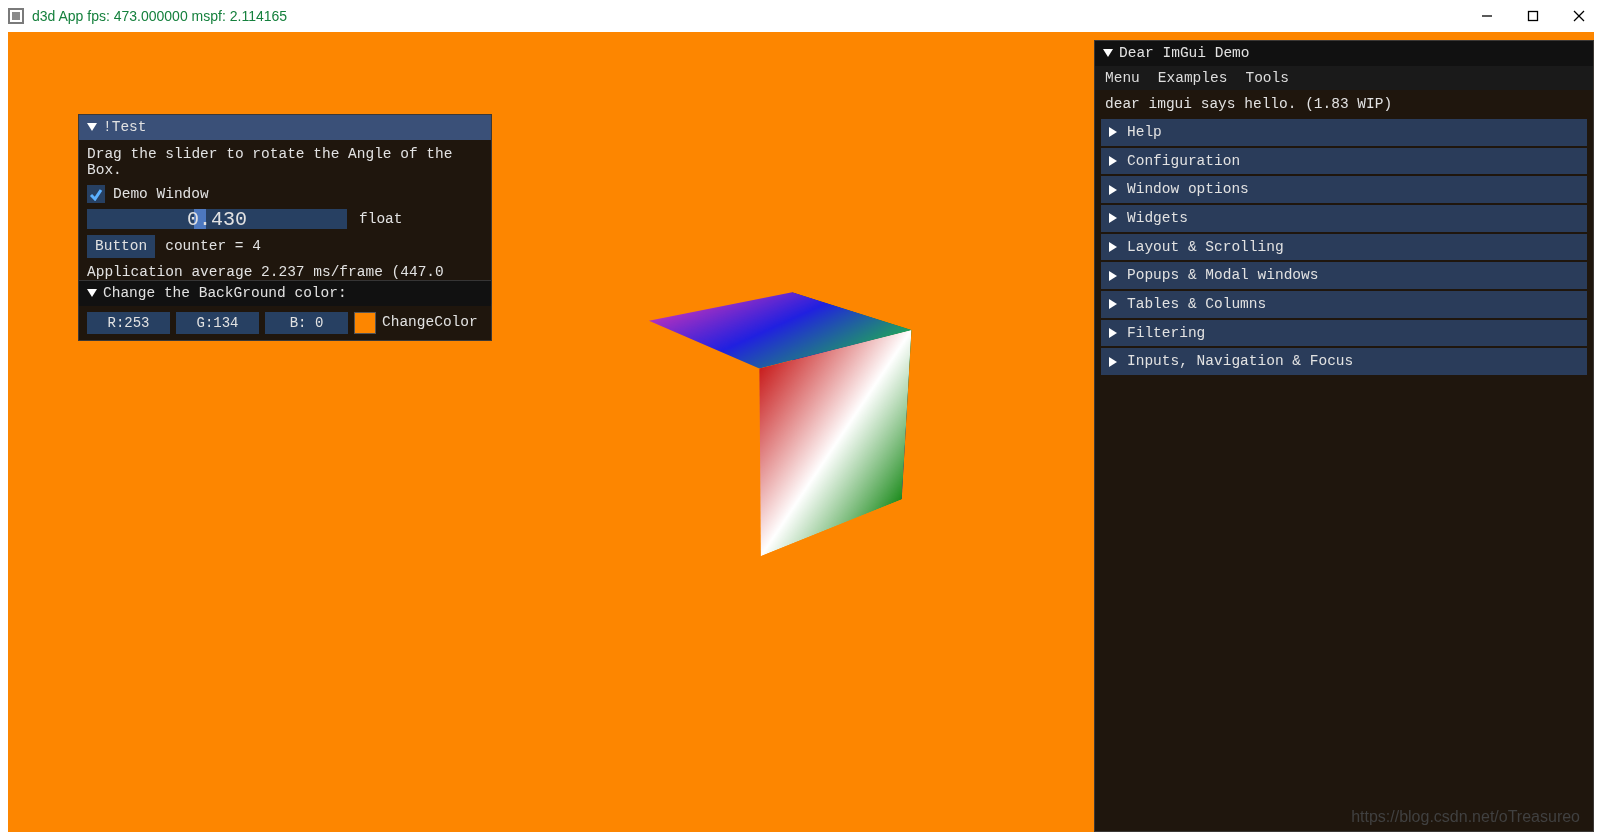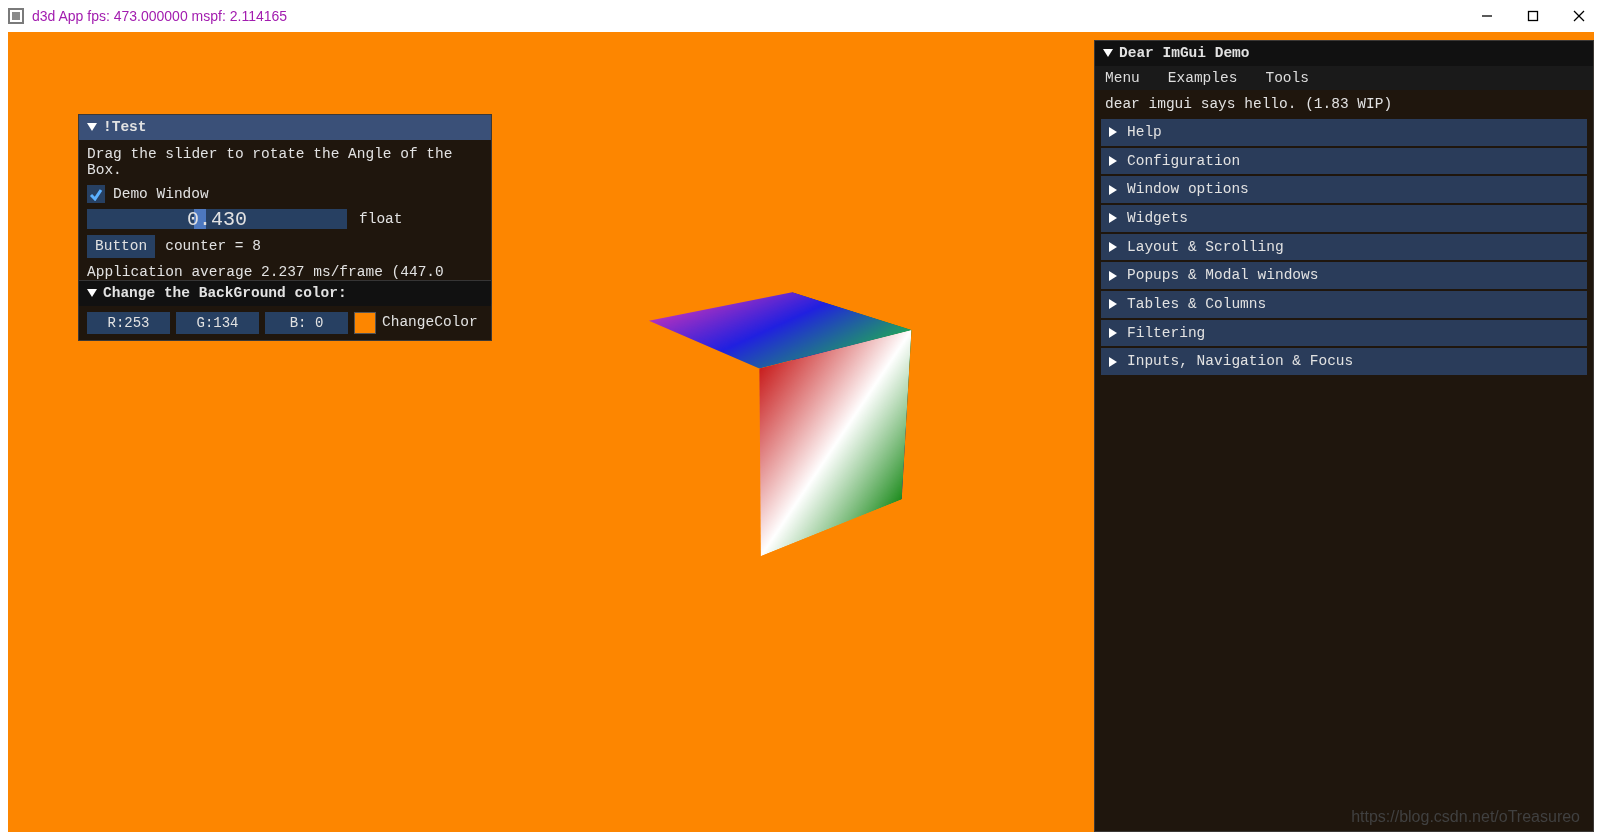--- a/index.html
+++ b/index.html
@@ -23,21 +23,21 @@
   }
   .win-appicon {
     width: 16px; height: 16px;
     border: 2px solid #7a7a7a;
     margin-right: 8px;
     position: relative;
   }
   .win-appicon::after{
     content:"";position:absolute;inset:2px;background:#8a8a8a;
   }
-  .win-title { font-size: 14px; color: #a21caf; }
+  .win-title { font-size: 14px; color: #15803d; }
   .win-controls { margin-left: auto; display: flex; }
   .win-btn {
     width: 46px; height: 32px;
     display: flex; align-items: center; justify-content: center;
     font-size: 14px; color: #000;
   }
   .win-btn svg { stroke: #000; stroke-width: 1.3; fill: none; }
 
   
   .client {
@@ -58,21 +58,21 @@
     position: absolute;
     background: rgba(14,14,14,0.93);
     border: 1px solid rgba(80,80,80,0.6);
   }
   .imgui-title {
     background: #3a5078;
     padding: 4px 8px;
     display: flex;
     align-items: center;
     gap: 6px;
-    font-weight: 700;
+    font-weight: 400;
   }
   .imgui-title.dark { background: #111; }
   .tri-down {
     width:0;height:0;border-left:5px solid transparent;border-right:5px solid transparent;border-top:8px solid #fff;display:inline-block;
   }
   .tri-right {
     width:0;height:0;border-top:5px solid transparent;border-bottom:5px solid transparent;border-left:8px solid #fff;display:inline-block;
   }
   .imgui-body { padding: 6px 8px; display:flex; flex-direction:column; gap:6px;}
 
@@ -103,21 +103,21 @@
   .color-row { display:flex; align-items:center; gap:6px; }
   .color-drag {
     width:83px;height:22px;background:#274062;display:flex;align-items:center;justify-content:center;font-size:14px;
   }
   .color-swatch { width:22px;height:22px;background:#fd8600;border:1px solid #555; }
 
   
   .demo {
     top:8px; right:0; width:500px; bottom:0;
   }
-  .menubar { display:flex; gap:28px; padding:4px 10px; background:#1a1a1a; }
+  .menubar { display:flex; gap:18px; padding:4px 10px; background:#1a1a1a; }
   .menubar span { color:#ddd; }
   .hello { padding:6px 10px; }
   .section-list { padding:0 6px 6px 6px; display:flex; flex-direction:column; gap:2px; }
   .section {
     background:#2a3c5a;
     padding:5px 8px;
     display:flex; align-items:center; gap:10px;
   }
 
   
@@ -201,21 +201,21 @@
       <div class="slider-row">
         <div class="slider">
           <div class="grab" id="slider-grab" style="left: 106.64px;"></div>
           <span class="val">0.430</span>
         </div>
         <span>float</span>
       </div>
 
       <div class="btnrow">
         <span class="imgui-button">Button</span>
-        <span>counter = 8</span>
+        <span>counter = 4</span>
       </div>
 
       <div>Application average 2.237 ms/frame (447.0 FPS)</div>
     </div>
   </div>
 
   <div class="imgui-window" style="left:70px;top:248px;width:414px;">
     <div class="imgui-title dark">
       <span class="tri-down"></span>
       <span>Change the BackGround color:</span>

